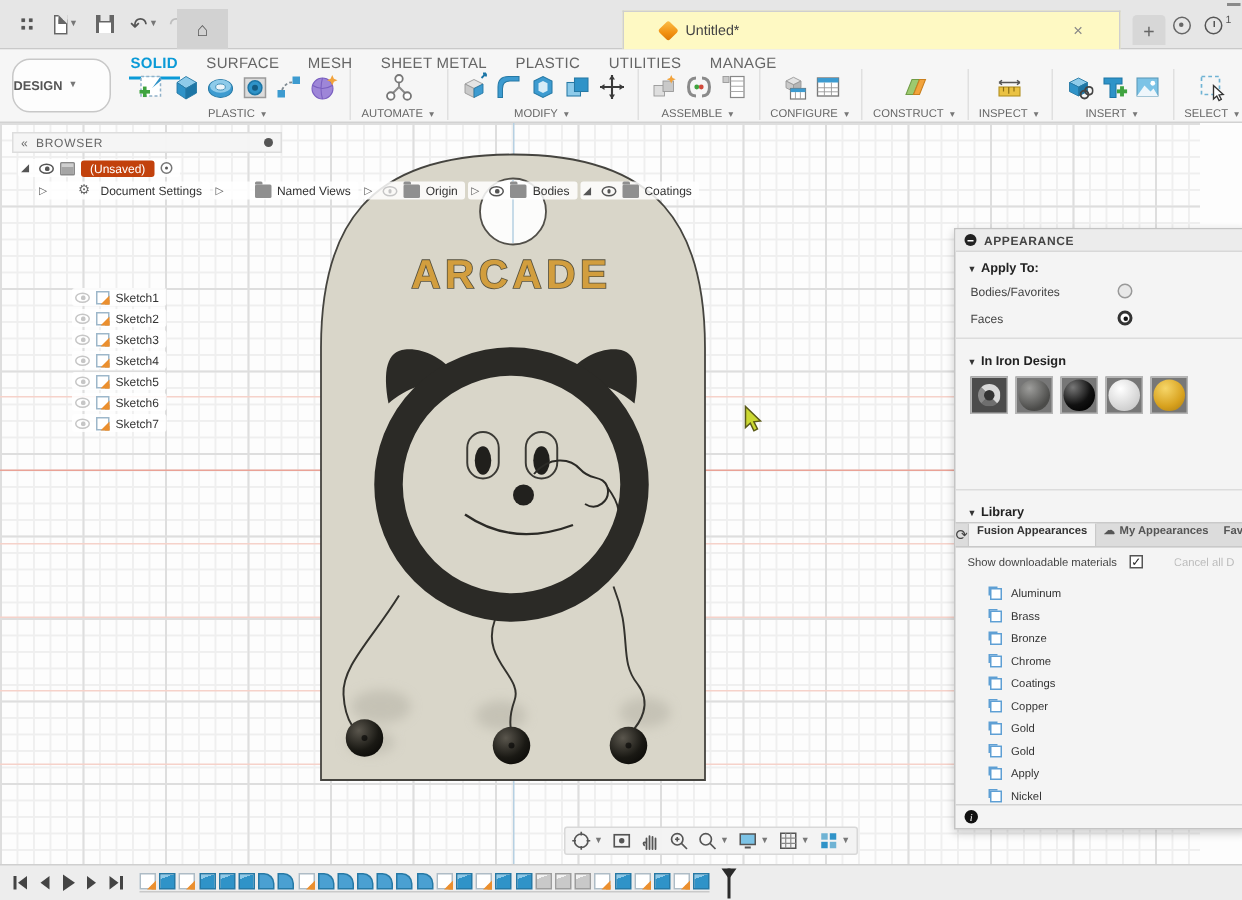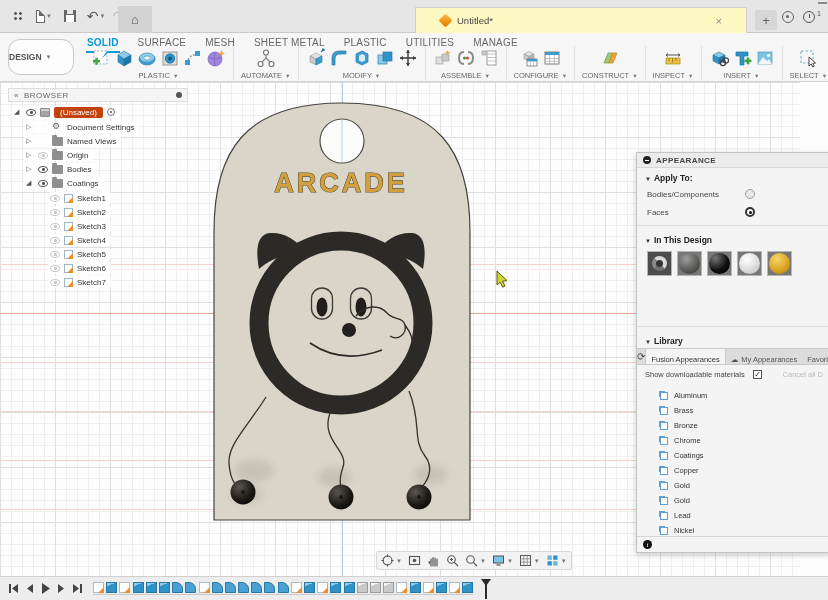--- a/index.html
+++ b/index.html
@@ -64,21 +64,21 @@
 
   
   #browser { position:absolute; left:8px; top:88px; width:180px; z-index:30; font-size:8px; color:#333; }
   #browser-header { height:14px; background:rgba(244,244,244,.95); border:1px solid #ddd; display:flex; align-items:center; padding:0 5px; gap:5px; color:#666; letter-spacing:.5px; }
   #browser-header .grip { margin-left:auto; width:6px; height:6px; background:#555; border-radius:50%; }
   .trow { display:inline-flex; align-items:center; gap:4px; background:rgba(255,255,255,.85); padding:1px 5px 1px 2px; border-radius:2px; height:12px; white-space:nowrap; }
   #root-row { position:absolute; left:4px; top:18px; }
   #root-row .root-label { background:#c2410c; color:#fff; padding:1px 6px; border-radius:2px; }
   .radio-sm { width:8px; height:8px; border:1px solid #777; border-radius:50%; position:relative; background:#fff; }
   .radio-sm::after { content:""; position:absolute; left:2px; top:2px; width:2px; height:2px; border-radius:50%; background:#555; }
-  #browser-nodes { position:absolute; left:16px; top:33px; display:flex; flex-direction:column; gap:2px; align-items:flex-start; }
+  #browser-nodes { position:absolute; left:16px; top:33px; display:flex; flex-direction:row; gap:2px; align-items:flex-start; }
   #browser-sketches { position:absolute; left:40px; top:104px; display:flex; flex-direction:column; gap:2px; align-items:flex-start; }
   .expander { width:8px; font-size:7px; color:#555; }
   .expander.collapsed::before { content:"▷"; }
   .expander.expanded::before { content:"◢"; }
   .eye { width:10px; height:7px; border:1px solid #555; border-radius:50%; position:relative; flex:none; }
   .eye::after { content:""; position:absolute; left:3px; top:1.5px; width:2.5px; height:2.5px; background:#555; border-radius:50%; }
   .eye.off { border-color:#c6c6c6; } .eye.off::after { background:#c6c6c6; }
   .eye.none { visibility:hidden; }
   .node-icon { width:11px; height:9px; flex:none; position:relative; }
   .node-icon.folder-icon { background:#8f8f8f; border-radius:1px; margin-top:1px; }
@@ -107,21 +107,21 @@
   .swatch.chrome-ring { background:#4c4c4c; }
   .swatch.chrome-ring::after { inset:4px; border:4px solid #d9d9d9; border-left-color:#8a8a8a; border-bottom-color:#6f6f6f; background:#333; }
   .swatch.dark-gray-sphere::after { background:radial-gradient(circle at 35% 28%, #9d9d9b, #4b4b49 70%); }
   .swatch.black-sphere::after { background:radial-gradient(circle at 30% 25%, #777 0%, #111 55%, #000 90%); }
   .swatch.white-sphere::after { background:radial-gradient(circle at 38% 30%, #ffffff, #c8c8c8 85%); }
   .swatch.gold-sphere::after { background:radial-gradient(circle at 38% 28%, #f6d669, #d8a21f 60%, #b07f12 95%); }
   #lib-gap { height:38px; }
   #search-box { margin:3px 8px; }
   #search-box input { width:100%; height:15px; border:1px solid #ccc; background:#fff; font-size:8px; padding:0 4px; color:#444; font-family:"Liberation Sans",sans-serif; }
   #lib-tabs { display:flex; height:17px; background:#dcdcdc; border-top:1px solid #c9c9c9; border-bottom:1px solid #c9c9c9; align-items:stretch; font-size:7.5px; color:#555; }
-  .lib-tab { display:flex; align-items:flex-end; padding:0 5px; gap:3px; white-space:nowrap; }
+  .lib-tab { display:flex; align-items:flex-start; padding:0 5px; gap:3px; white-space:nowrap;font-weight:bold; }
   .lib-tab.active { background:#f4f4f4; border-left:1px solid #c9c9c9; border-right:1px solid #c9c9c9; color:#333; }
   .refresh-cell { width:16px; display:flex; align-items:center; justify-content:center; color:#444; font-size:10px; }
   #dl-row { display:flex; align-items:center; padding:5px 8px; font-size:7.5px; color:#444; }
   .checkbox { width:9px; height:9px; border:1px solid #555; background:#fff; margin-left:8px; position:relative; }
   .checkbox::after { content:"✓"; position:absolute; left:0.5px; top:-1.5px; font-size:8px; color:#222; }
   .cancel-dl { margin-left:auto; color:#bbb; white-space:nowrap; overflow:hidden; }
   #materials { padding:4px 0 0; }
   .mat-row { display:flex; align-items:center; gap:6px; padding:3px 0 3px 22px; font-size:7.5px; color:#333; }
   .mat-icon { width:9px; height:9px; position:relative; flex:none; }
   .mat-icon::before { content:""; position:absolute; left:0; top:0; width:6px; height:6px; background:#5e9fd4; }
@@ -594,31 +594,31 @@
       </div>
   </div>
 
   <div id="appearance">
     <div id="ap-header">
       <span class="grip-dot"></span>
       <span>APPEARANCE</span>
     </div>
     <div class="ap-sec"><span class="tri">▼</span><span>Apply To:</span></div>
     <div class="ap-row">
-      <span>Bodies/Components</span>
+      <span>Bodies/Favorites</span>
       <span class="spacer"></span>
         <span class="radio"></span>
     </div>
     <div class="ap-row">
       <span>Faces</span>
       <span class="spacer"></span>
         <span class="radio sel"></span>
     </div>
     <div class="hr"></div>
-    <div class="ap-sec"><span class="tri">▼</span><span>In This Design</span></div>
+    <div class="ap-sec"><span class="tri">▼</span><span>In Iron Design</span></div>
     <div id="swatches">
 
     <span class="swatch chrome-ring"></span>
         <span class="swatch dark-gray-sphere"></span>
         <span class="swatch black-sphere"></span>
         <span class="swatch white-sphere"></span>
         <span class="swatch gold-sphere"></span>
       </div>
     <div id="lib-gap"></div>
     <div class="hr"></div>
@@ -678,21 +678,21 @@
           <span>Gold</span>
         </div>
 
         <div class="mat-row">
           <span class="mat-icon"></span>
           <span>Gold</span>
         </div>
 
         <div class="mat-row">
           <span class="mat-icon"></span>
-          <span>Lead</span>
+          <span>Apply</span>
         </div>
 
         <div class="mat-row">
           <span class="mat-icon"></span>
           <span>Nickel</span>
         </div>
       </div>
     <div id="ap-footer">
       <span class="info-dot">i</span>
     </div>

